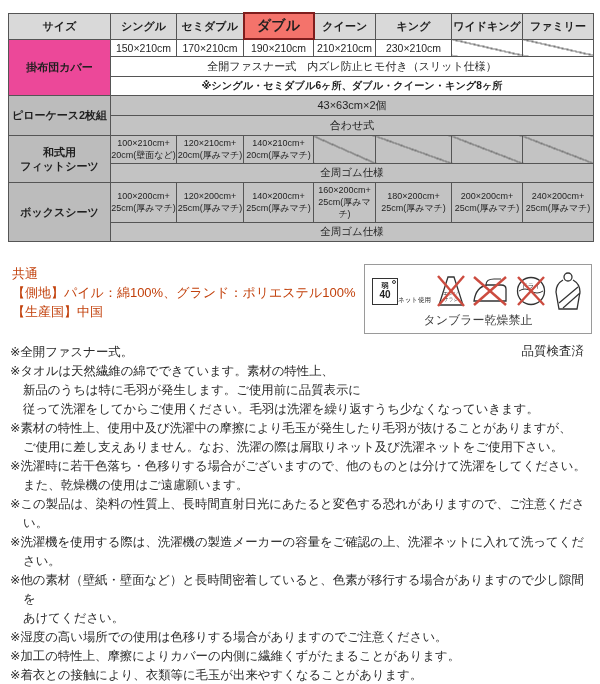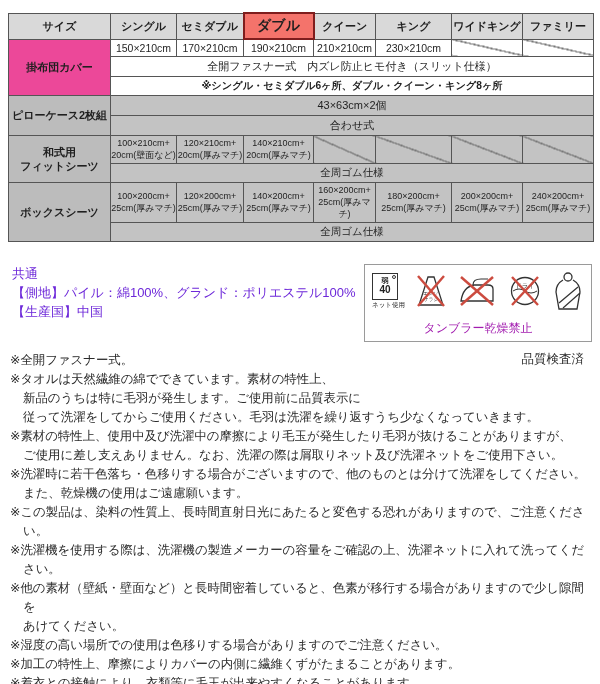--- a/index.html
+++ b/index.html
@@ -61,35 +61,35 @@
     background-color: #c3c3c3;
   }
 
   
   .top-section {
     display: flex;
     justify-content: space-between;
     align-items: flex-start;
     margin: 22px 8px 0 12px;
   }
-  .common-block { font-size: 13px; line-height: 19px; color: #6d28d9; }
+  .common-block { font-size: 13px; line-height: 19px; color: #c2410c; }
   .care-box {
     width: 228px;
     border: 1px solid #9a9a9a;
     padding: 6px 7px 4px 7px;
     background: #fff;
   }
   .care-icons {
     display: flex;
     align-items: center;
     justify-content: space-between;
   }
-  .care-caption { text-align: center; font-size: 12px; margin-top: 9px; color: #a21caf; }
-
-  .wash-wrap { display: flex; flex-direction: column; align-items: flex-start; }
+  .care-caption { text-align: center; font-size: 12px; margin-top: 1px; color: #404040; }
+
+  .wash-wrap { display: flex; flex-direction: row; align-items: flex-end; }
   .wash-square {
     width: 26px; height: 27px;
     border: 1.5px solid #333;
     position: relative;
     display: flex; flex-direction: column; justify-content: center; align-items: center;
   }
   .wash-dot {
     position: absolute; top: 1px; right: 1px;
     width: 4px; height: 4px; border: 1px solid #333; border-radius: 50%;
   }

